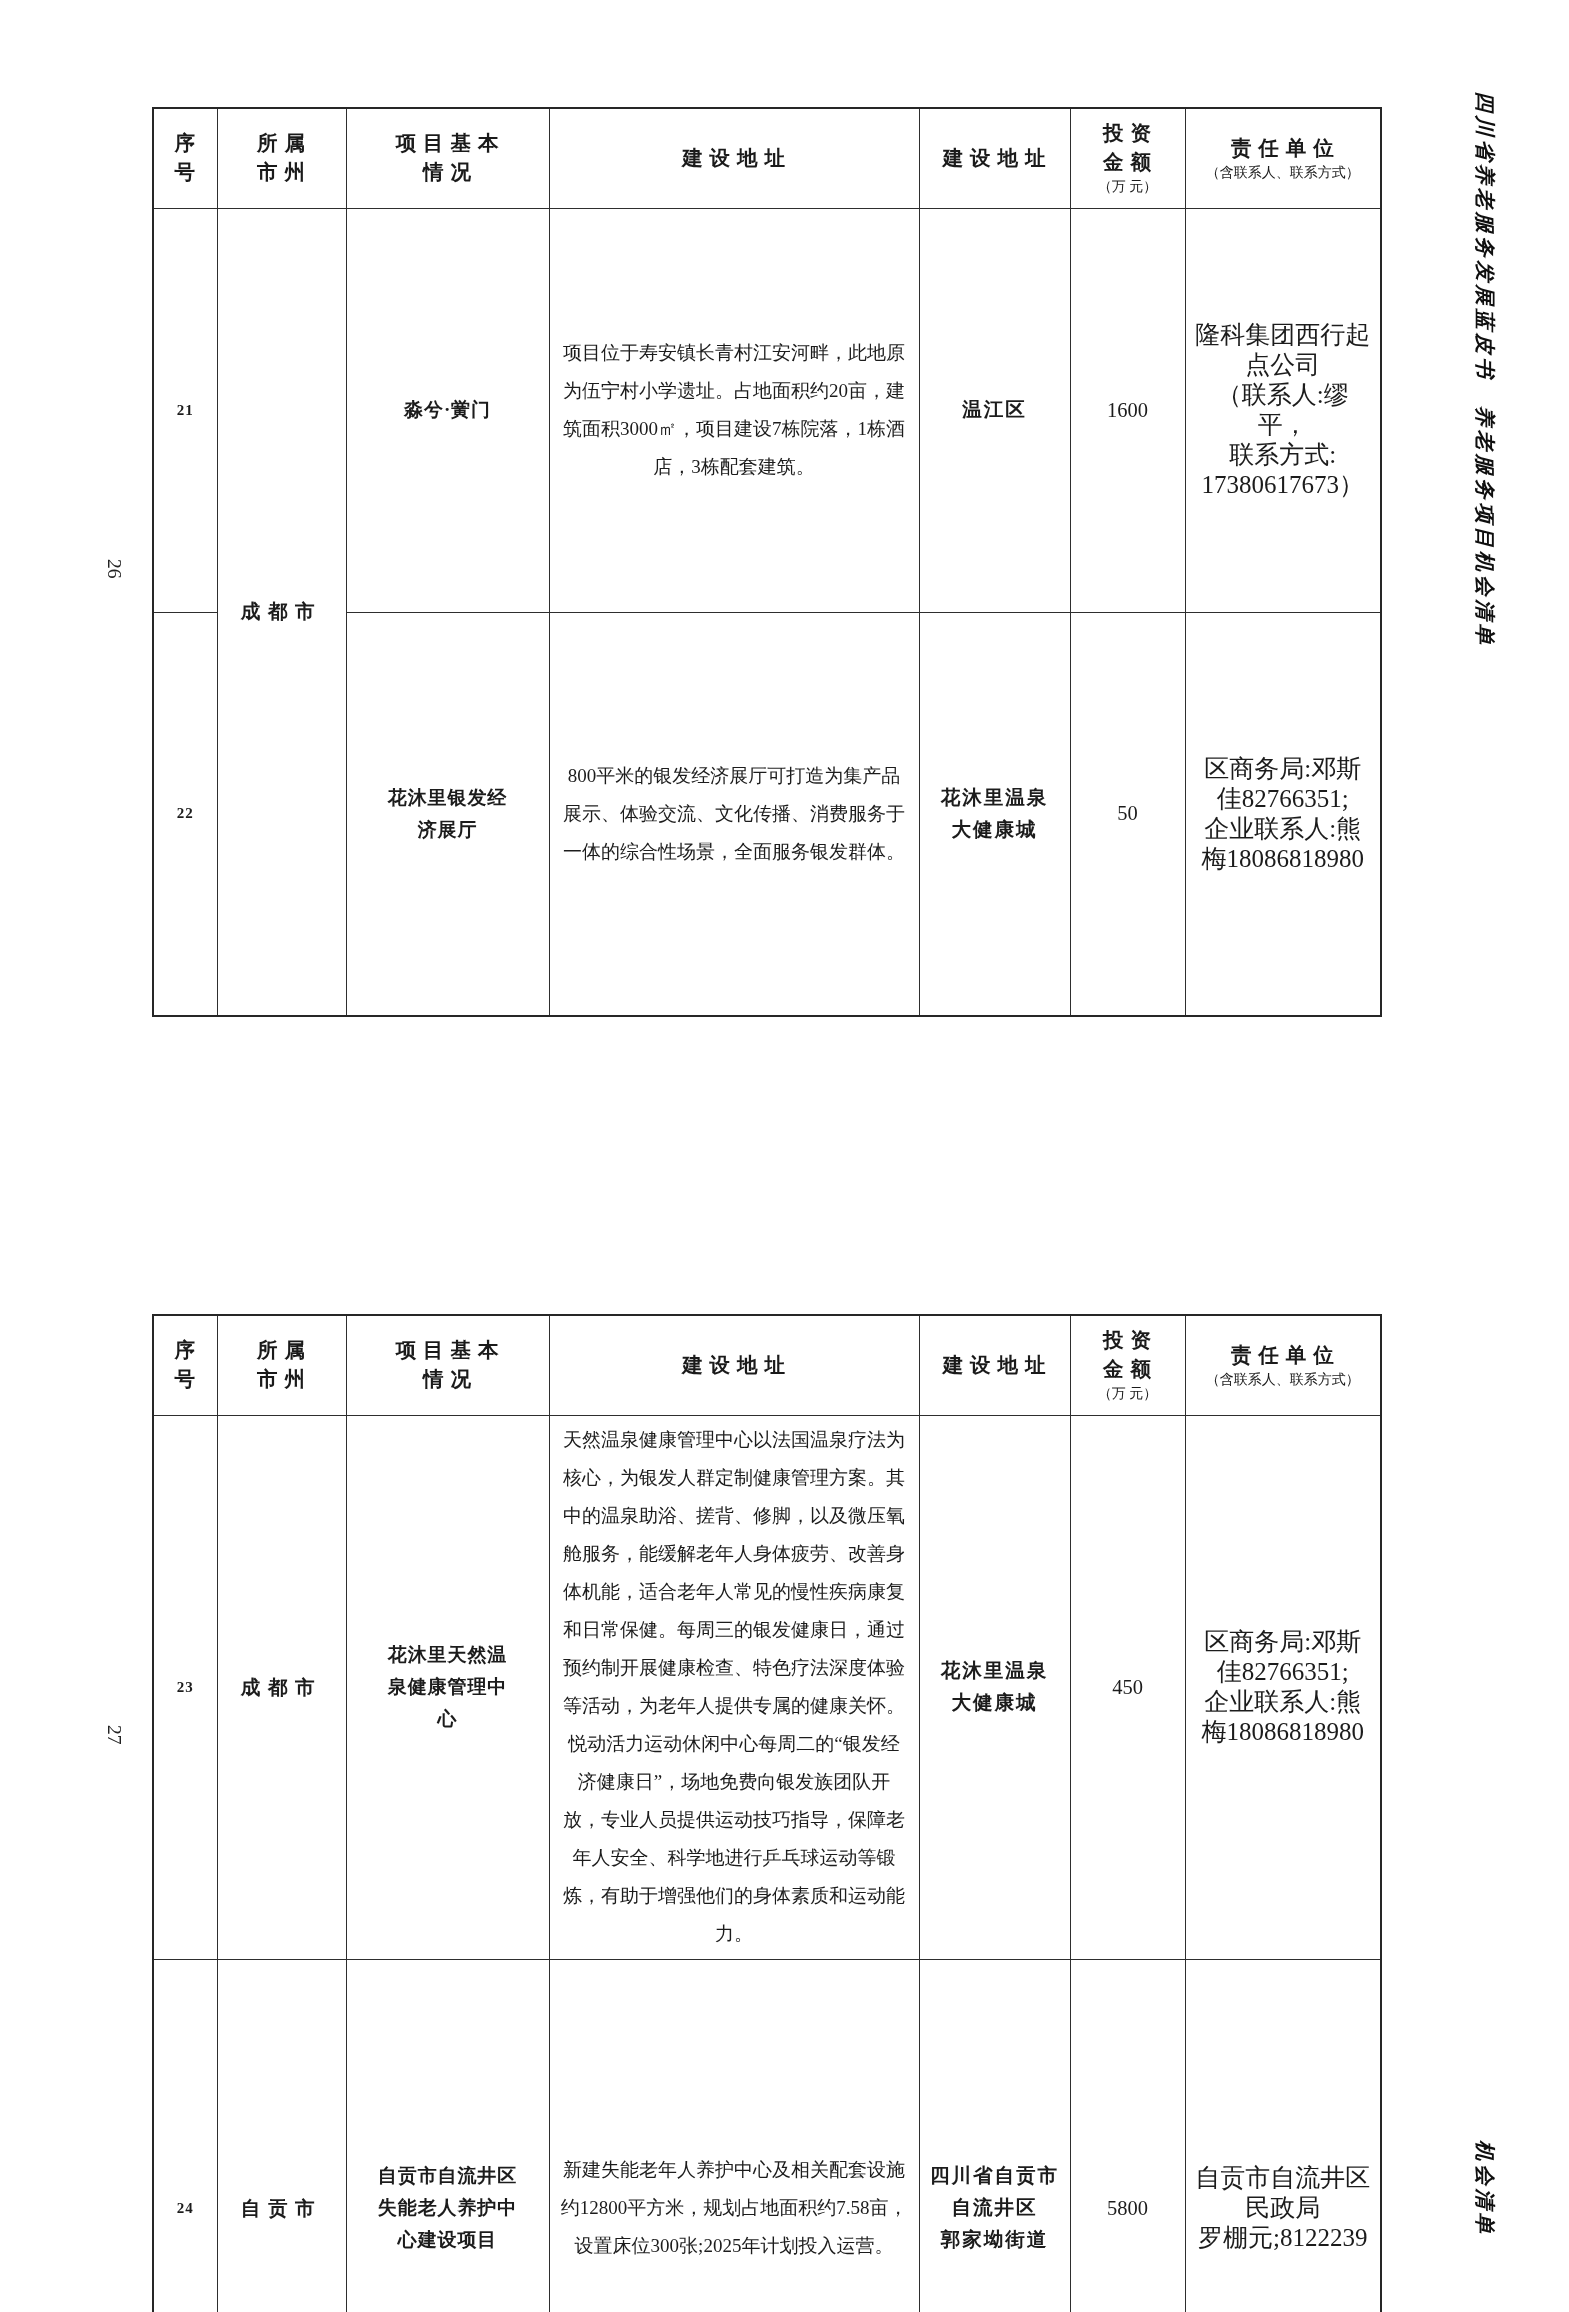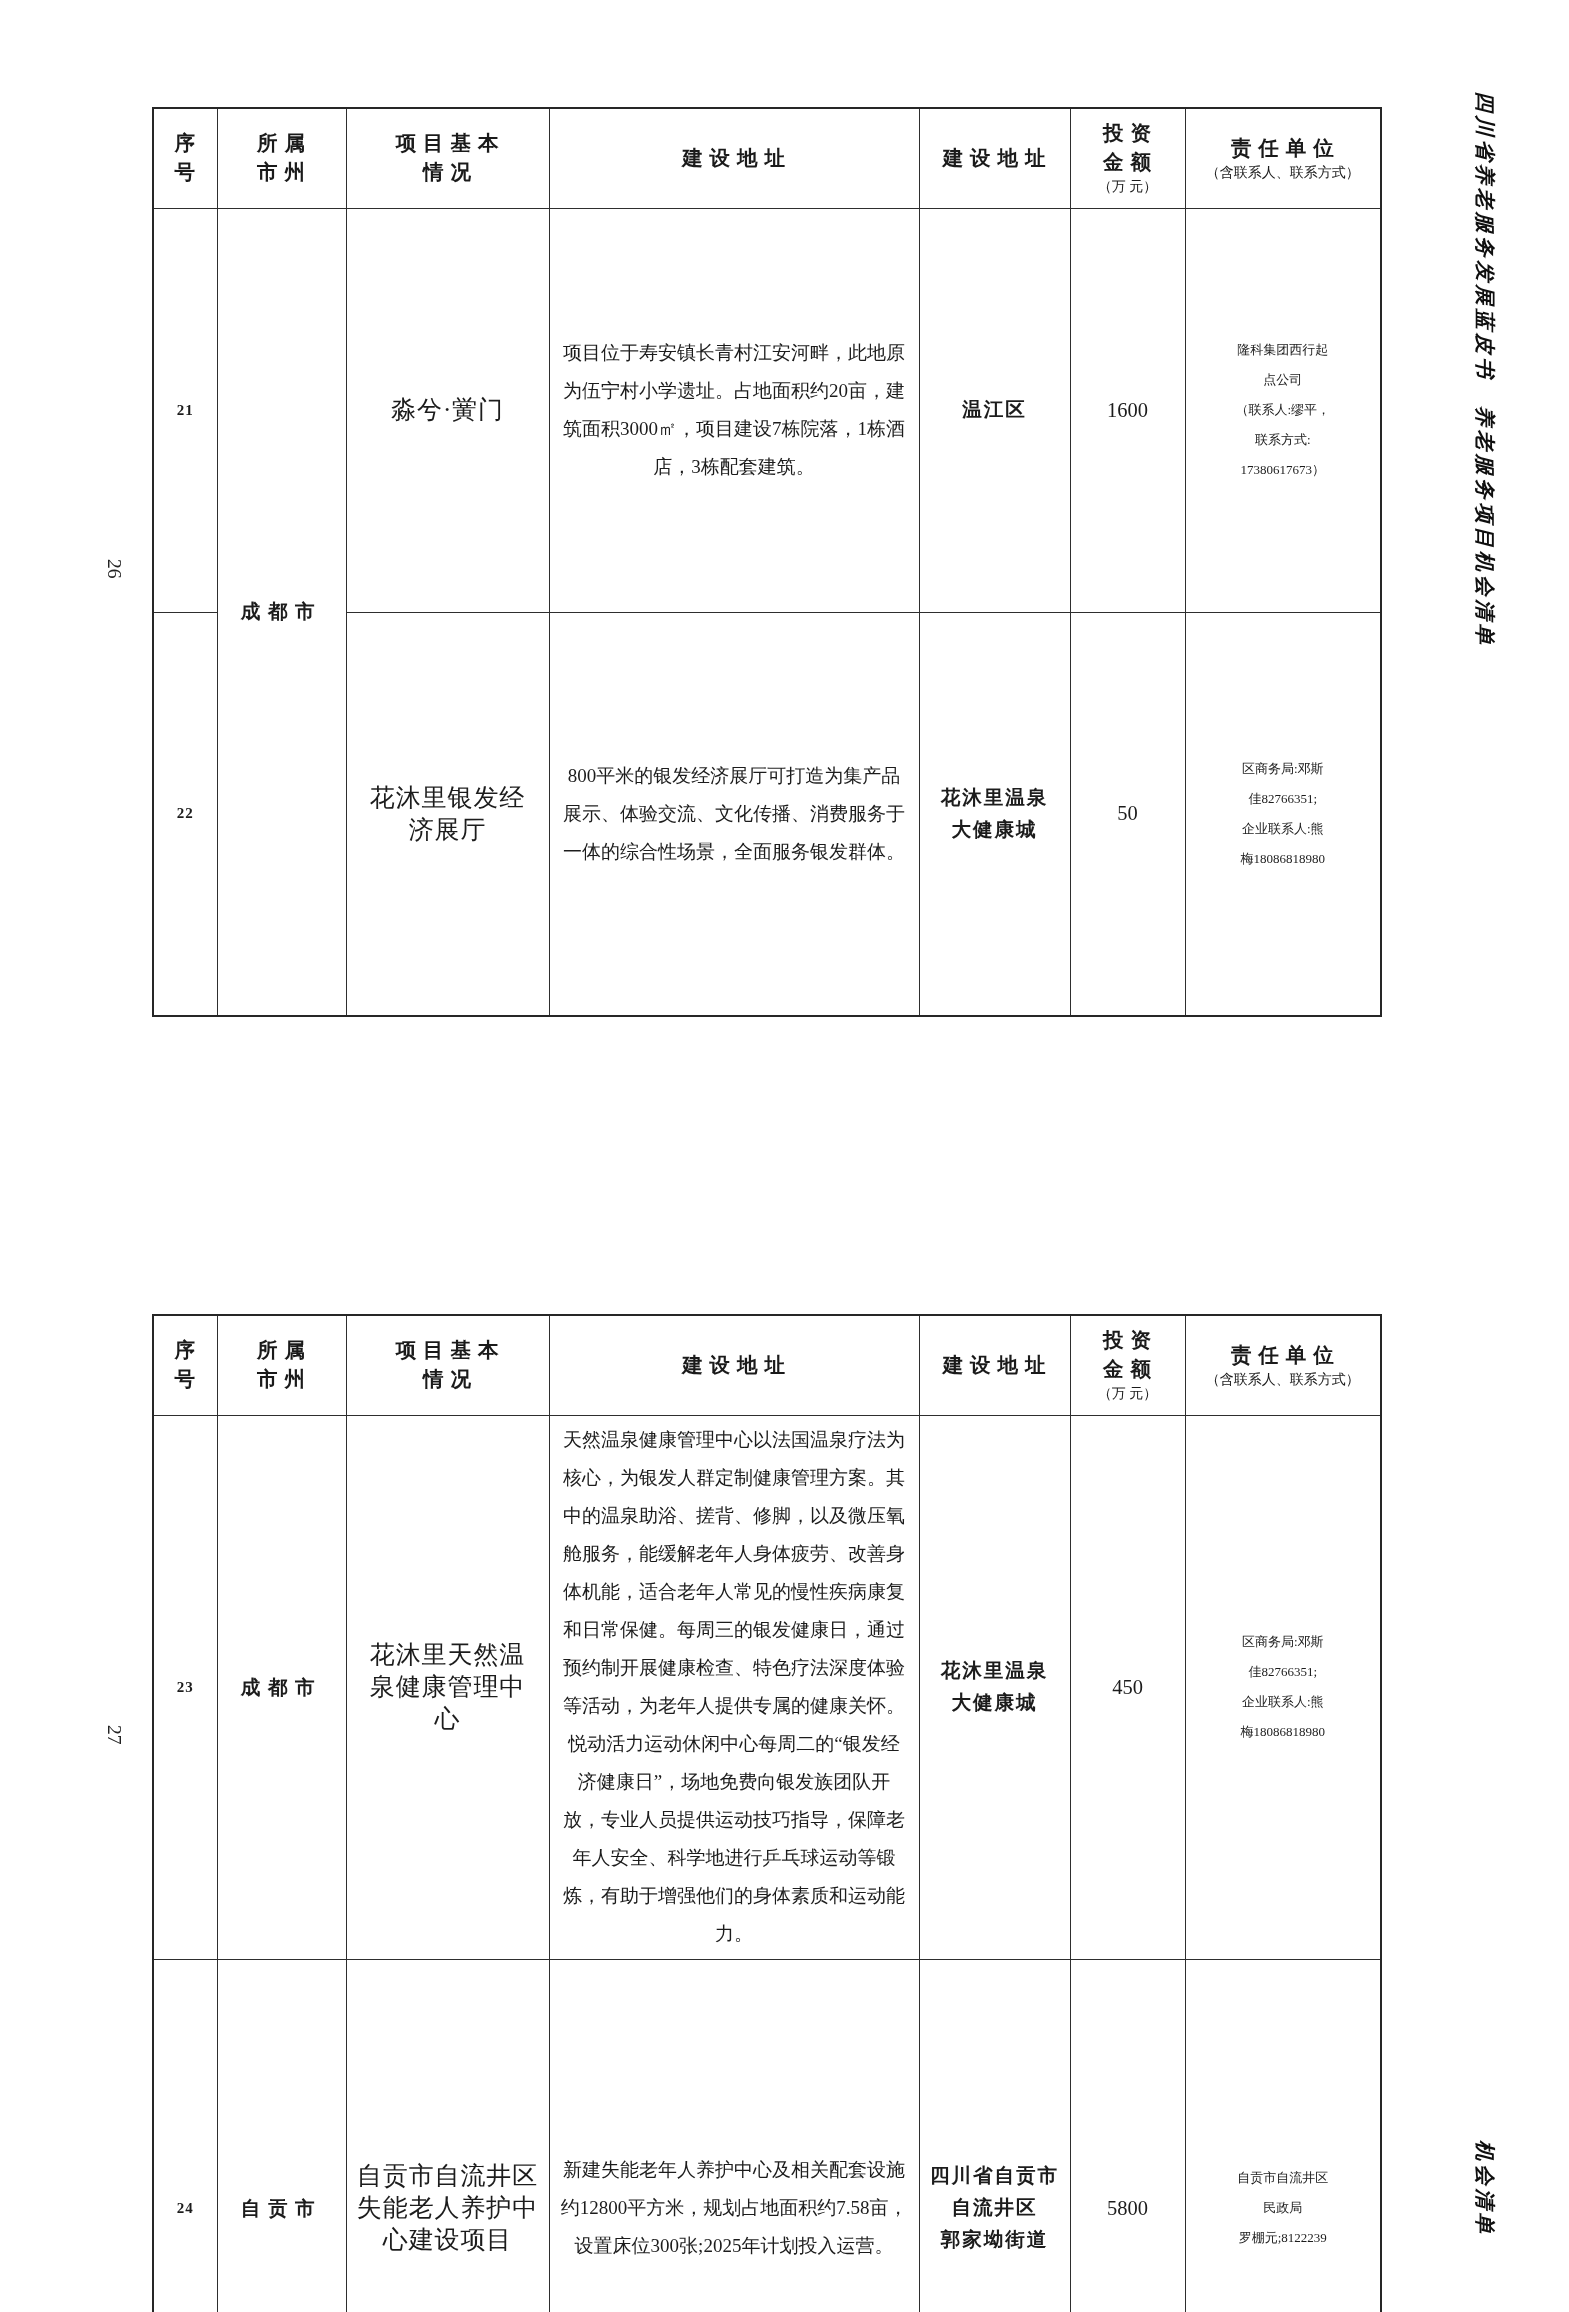--- a/index.html
+++ b/index.html
@@ -49,31 +49,31 @@
   th .sub {
     display:block;
     font-size:14px;
     font-weight:normal;
     letter-spacing:0;
     line-height:20.5px;
   }
 
   td.c-seq   { font-size:15px; font-weight:bold; letter-spacing:0.9px; }
   td.c-city  { font-size:19.6px; font-weight:bold; letter-spacing:7.5px; }
-  td.c-name  { font-size:25px; font-weight:normal; letter-spacing:0.9px; line-height:32px; }
+  td.c-name  { font-size:19px; font-weight:bold; letter-spacing:0.9px; line-height:32px; }
   td.c-desc  {
     text-align:justify;
     font-size:19px;
     font-weight:normal;
     line-height:38px;
     padding:7.5px 13px;
   }
   td.c-loc   { font-size:19.6px; font-weight:bold; letter-spacing:1.9px; line-height:32px; }
   td.c-amt   { font-size:20.5px; font-weight:normal; }
-  td.c-resp  { font-size:13px; font-weight:normal; line-height:30px; padding:5.6px 5.6px; }
+  td.c-resp  { font-size:25px; font-weight:normal; line-height:30px; padding:5.6px 5.6px; }
 
   
   .vtext {
     position:absolute;
     transform:rotate(90deg);
     transform-origin:0 0;
     white-space:nowrap;
     font-style:italic;
     font-weight:bold;
     font-size:20.5px;

